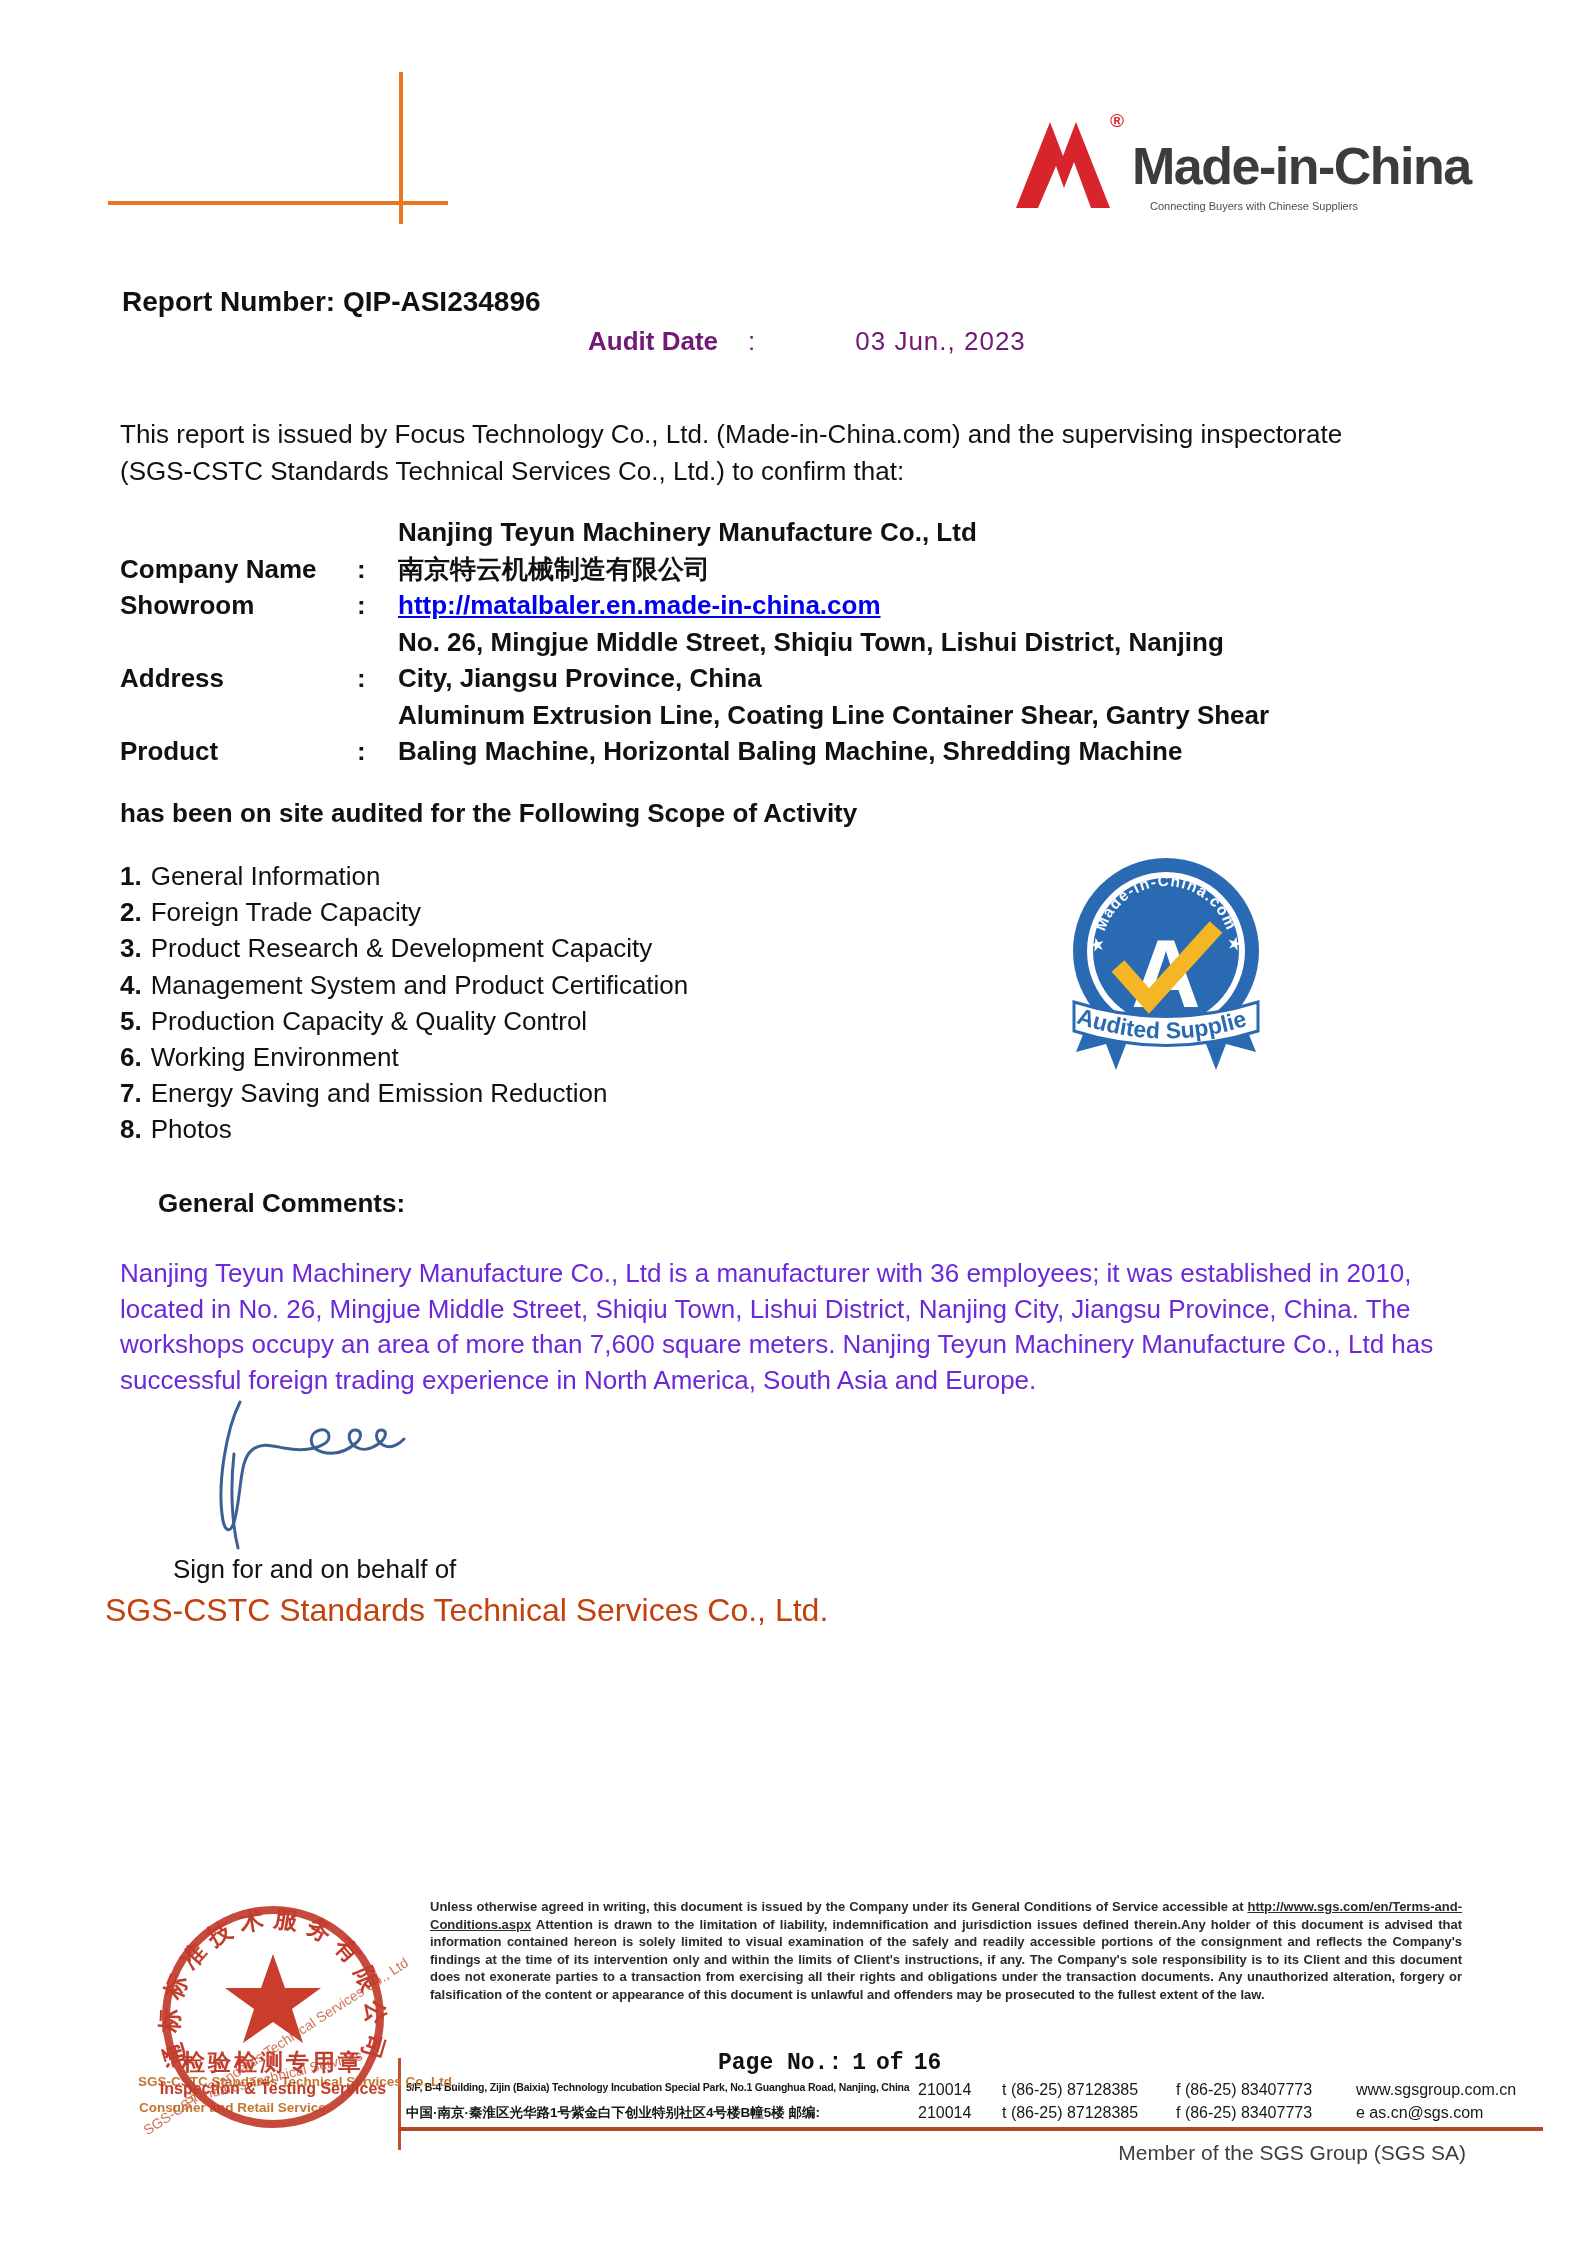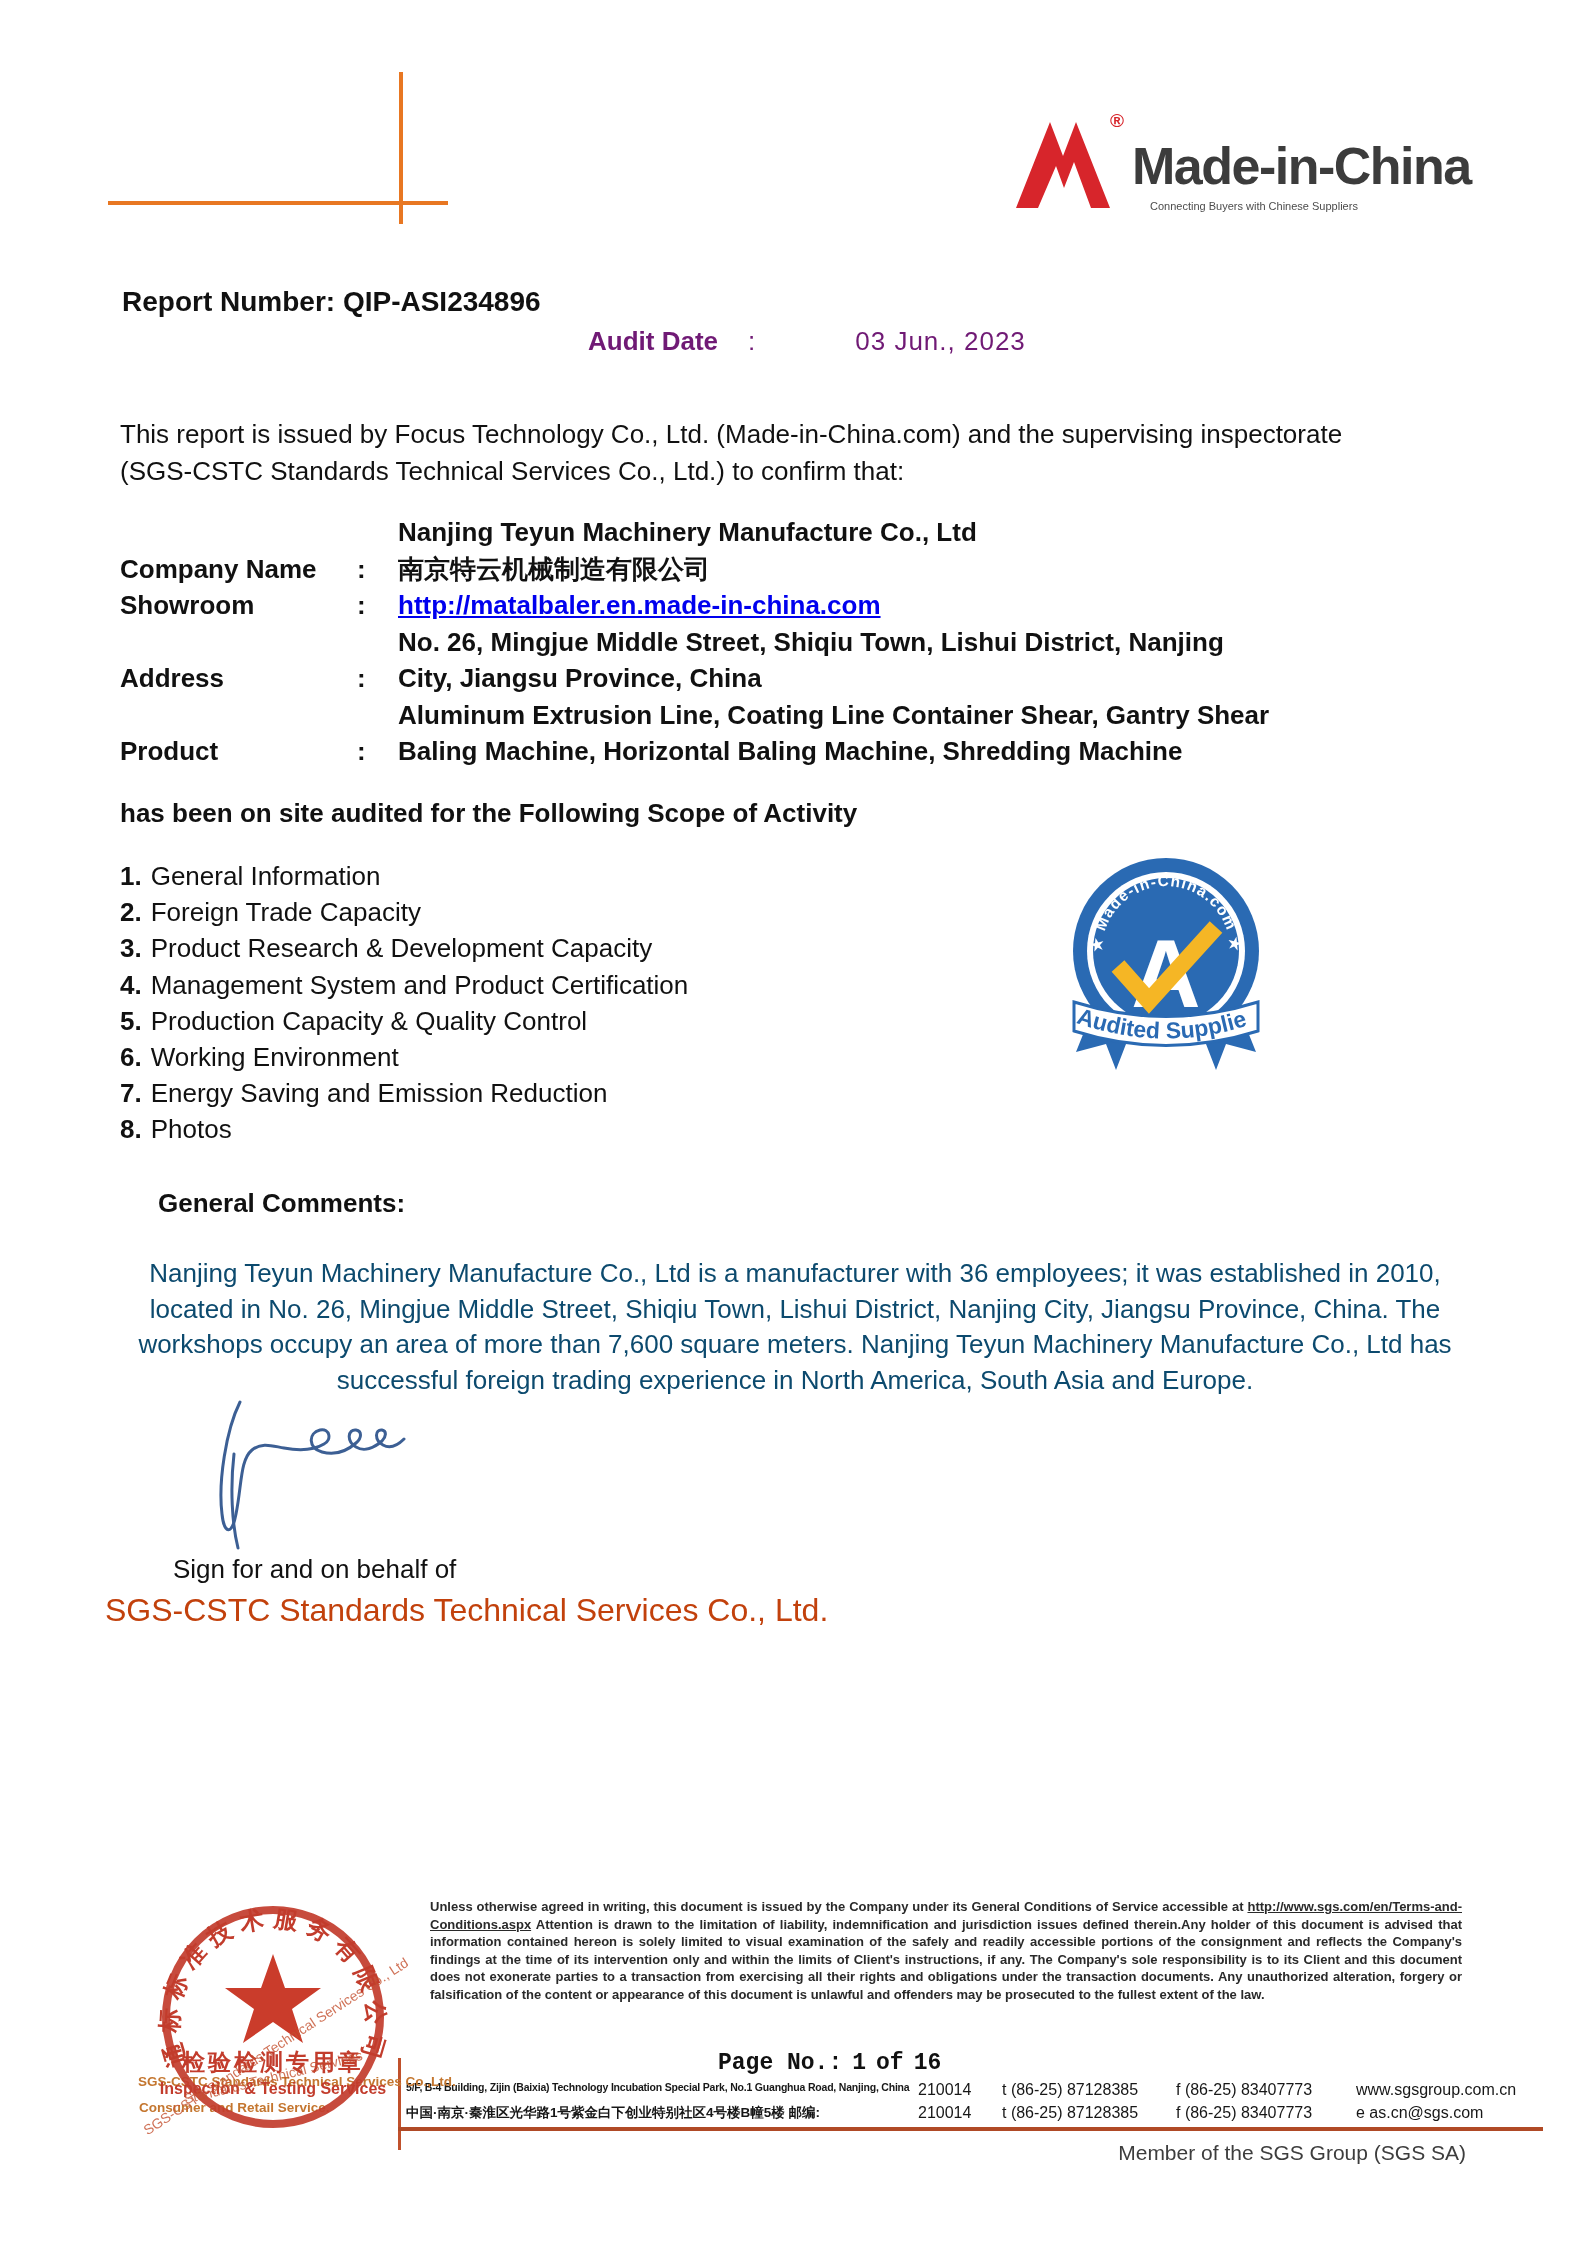--- a/index.html
+++ b/index.html
@@ -34,21 +34,21 @@
   .info-row .val { width:880px; font-weight:bold; }
   .link { color:#0000ee; text-decoration:underline; font-weight:bold; }
 
   .scope-head { position:absolute; left:120px; top:798px; font-size:26px; font-weight:bold; color:#111; }
   .scope-list { position:absolute; left:120px; top:858px; font-size:26px; color:#111; line-height:36.2px; }
   .scope-list .num { font-weight:bold; margin-right:9px; }
 
   .badge { position:absolute; left:1066px; top:854px; }
 
   .gc-head { position:absolute; left:122px; top:1188px; font-size:26px; font-weight:bold; color:#111;margin-left:36px; }
-  .gc-body { position:absolute; left:120px; top:1256px; width:1350px; font-size:26px; color:#0c4a6e; line-height:35.5px;text-align:center; }
+  .gc-body { position:absolute; left:120px; top:1256px; width:1350px; font-size:26px; color:#6d28d9; line-height:35.5px; }
 
   .signature { position:absolute; left:196px; top:1396px; }
   .sign1 { position:absolute; left:173px; top:1554px; font-size:26px; color:#111; }
   .sign2 { position:absolute; left:105px; top:1592px; font-size:32px; color:#c2410c; }
 
   
   .stamp-behind1 { position:absolute; left:138px; top:2074px; font-size:13.5px; font-weight:bold; color:#c4762f; z-index:1; }
   .stamp-behind2 { position:absolute; left:139px; top:2100px; font-size:13.5px; font-weight:bold; color:#c4762f; z-index:1; }
   .stamp { position:absolute; left:138px; top:1882px; z-index:2; }
 

